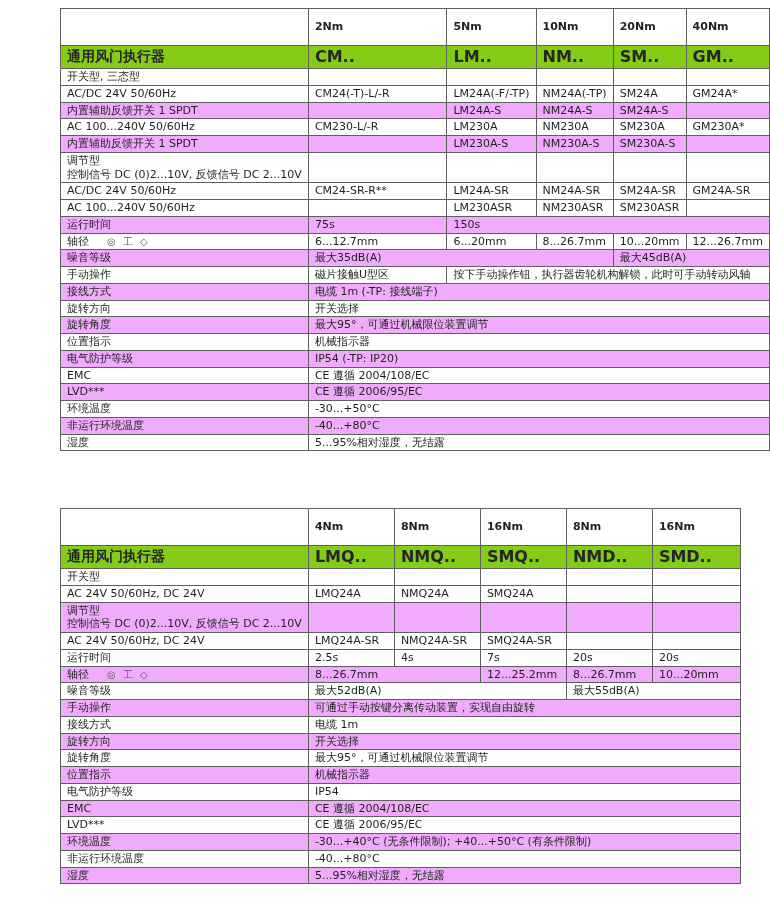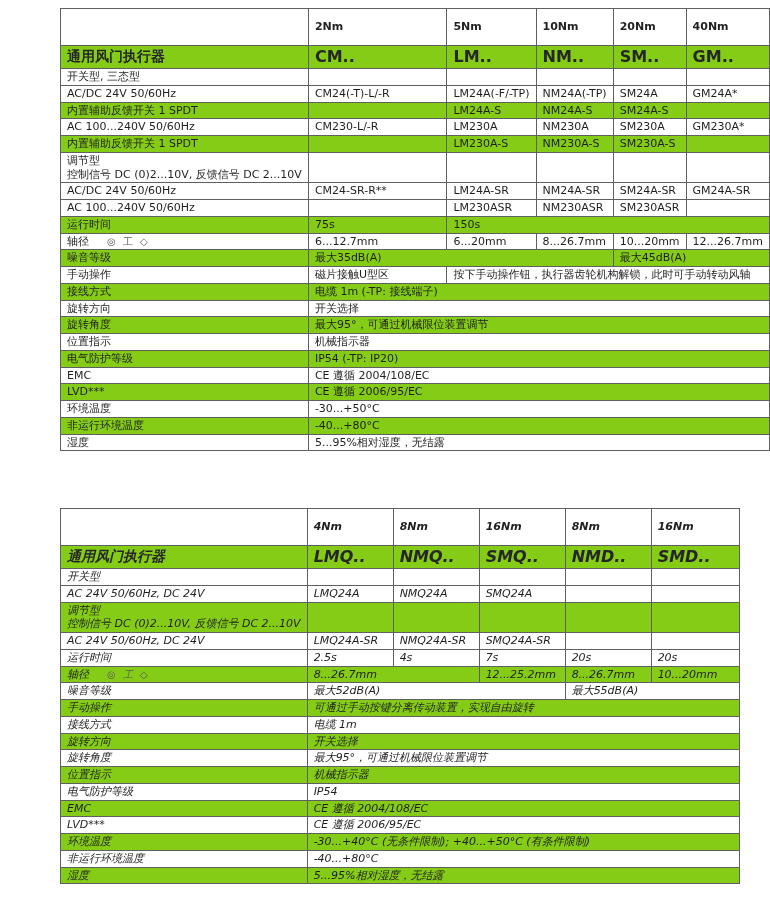--- a/index.html
+++ b/index.html
@@ -7,34 +7,34 @@
   .page {
     position:relative; width:770px; height:914px; background:#fff;
     font-family:"DejaVu Sans","Liberation Sans",sans-serif;
     color:#1f1f1f; font-size:11px;
   }
   table.spec {
     position:absolute; border-collapse:collapse; table-layout:fixed;
     font-size:11px;
   }
   #t1 { left:60px; top:8px; }
-  #t2 { left:60px; top:508px;font-style:italic; }
+  #t2 { left:60px; top:508px; }
   table.spec td {
     border:1px solid #5f5f5f; height:16px; padding:1px 6px;
     vertical-align:middle; text-align:left; line-height:1.25;
     overflow:hidden; white-space:nowrap;
   }
   td.ghost { border:none; background:transparent; }
   tr.torque-row td { height:37px; font-weight:bold; color:#222; }
   tr.band td {
     background:#84cc16; height:21px; font-weight:bold; color:#262626;
   }
   td.band-title { font-size:14px; }
   td.model { font-size:16px; }
-  tr.gray td { background:#84cc16;margin-top:43px; }
+  tr.gray td { background:#f0abfc;margin-top:43px; }
   td.c { text-align:center; }
   td.lab { padding-left:6px; }
   td.two { height:33px; white-space:normal; }
   td.two .l2 { display:block; }
   .shaft-icons { color:#5a5a5a; font-size:10px; margin-left:18px; letter-spacing:2px; }
   .side-note-wrap { position:absolute; left:14px; top:908px; width:0; height:0; }
 </style>
 </head>
 <body>
 

